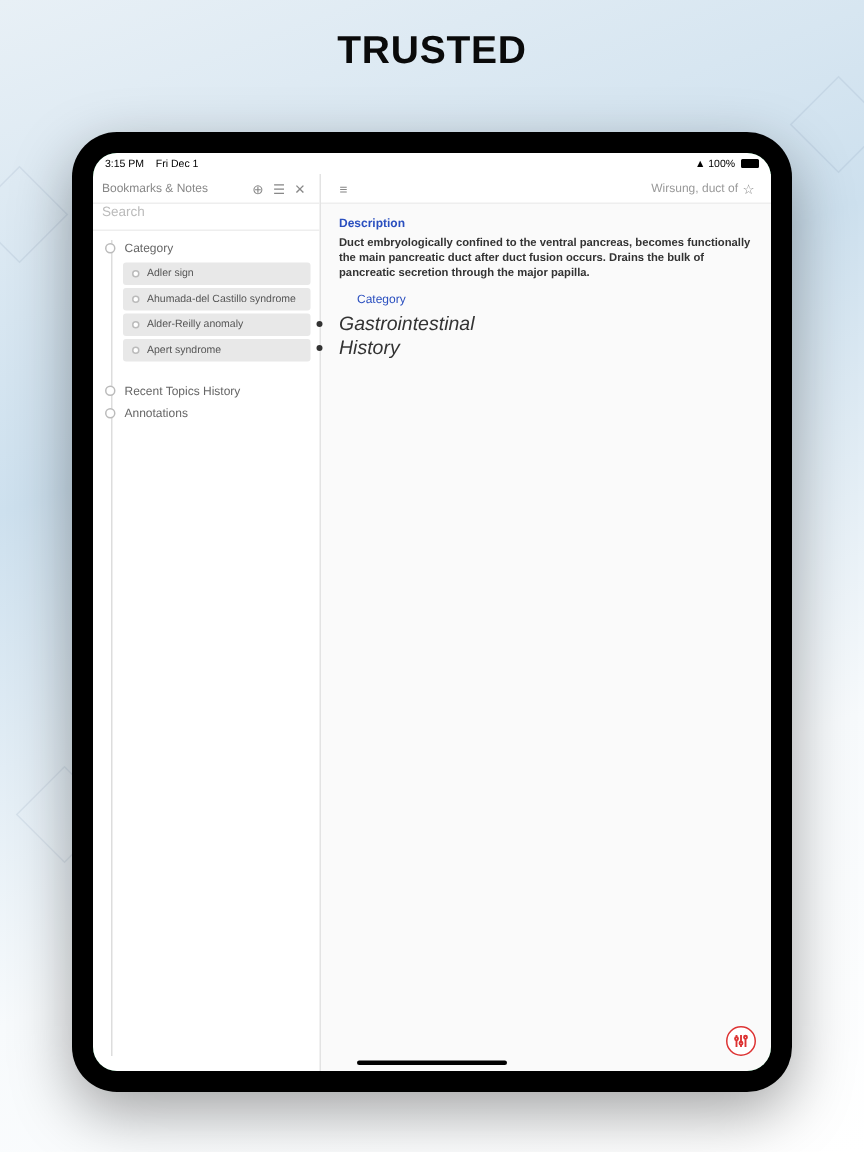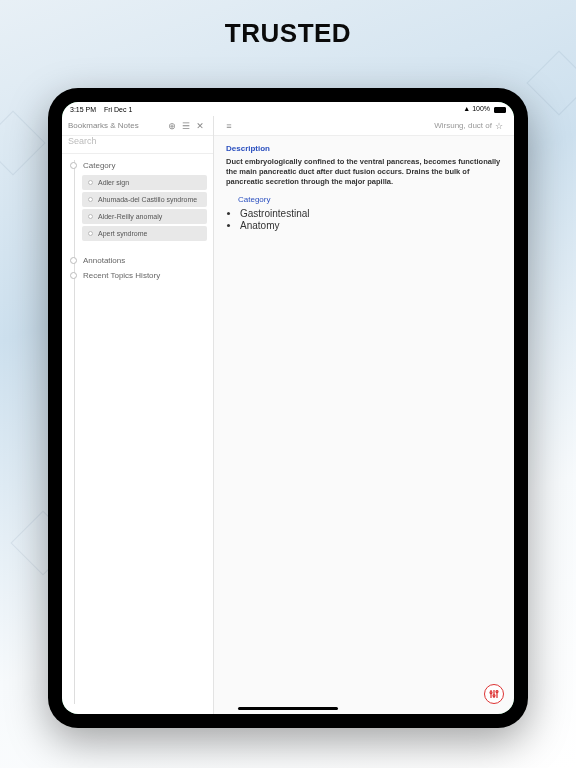--- a/index.html
+++ b/index.html
@@ -63,21 +63,21 @@
   .main-top {
     height: 20px; display:flex; align-items:center; padding:0 8px; font-size:8px; color:#888;
     border-bottom:1px solid #eee; background:#fff;
   }
   .main-top .ctr { flex:1; text-align:right; color:#999; }
   .article { padding: 8px 12px; font-size: 8px; color:#333; }
   .crumb { color:#5a7fbf; font-size:8px; margin-bottom:6px; }
   .h-desc { color:#2a4fbf; font-weight:700; font-size:8px; margin-bottom:4px; }
   .h-cat  { color:#2a4fbf; font-weight:400; font-size:8px; margin:8px 12px 4px; }
   .body { font-size:7.5px; line-height:1.35; color:#333;font-weight:bold; }
-  .article ul { margin-left: 14px; font-size:10px; color:#333; }
+  .article ul { font-size:13px; color:#333;font-style:italic; }
   .article li { margin:1px 0; }
 
   .fab {
     position:absolute; right:10px; bottom:10px; width:20px; height:20px; border-radius:50%;
     border:1.5px solid #d33; color:#d33; display:flex; align-items:center; justify-content:center;
     font-size:10px; background:#fff;
   }
   .homebar { position:absolute; bottom:4px; left:50%; transform:translateX(-50%); width:100px; height:3px; background:#000; border-radius:2px; }
 </style>
 </head>
@@ -140,42 +140,42 @@
               <span>Alder-Reilly anomaly</span>
             </div>
             <div class="bm-item">
               <span class="subdot"></span>
               <span>Apert syndrome</span>
             </div>
 
             <div style="height:10px"></div>
             <div class="section">
               <span class="dot"></span>
-              <span>Annotations</span>
+              <span>Recent Topics History</span>
             </div>
             <div class="section">
               <span class="dot"></span>
-              <span>Recent Topics History</span>
+              <span>Annotations</span>
             </div>
           </div>
         </div>
 
         <div class="main">
           <div class="main-top">
             <span class="icon-btn">≡</span>
             <span class="ctr">Wirsung, duct of</span>
             <span class="icon-btn">☆</span>
           </div>
           <div class="article">
             <div class="h-desc">Description</div>
             <div class="body">Duct embryologically confined to the ventral pancreas, becomes functionally the main pancreatic duct after duct fusion occurs. Drains the bulk of pancreatic secretion through the major papilla.</div>
             <div class="h-cat">Category</div>
             <ul>
               <li>Gastrointestinal</li>
-              <li>Anatomy</li>
+              <li>History</li>
             </ul>
           </div>
           <div class="fab">
             <svg width="12" height="12" viewBox="0 0 24 24" fill="none" stroke="#d33" stroke-width="2.5">
               <line x1="6" y1="4" x2="6" y2="20"></line>
                 <circle cx="6" cy="9" r="2" fill="#fff"></circle>
               <line x1="12" y1="4" x2="12" y2="20"></line>
                 <circle cx="12" cy="15" r="2" fill="#fff"></circle>
               <line x1="18" y1="4" x2="18" y2="20"></line>
                 <circle cx="18" cy="7" r="2" fill="#fff"></circle>

